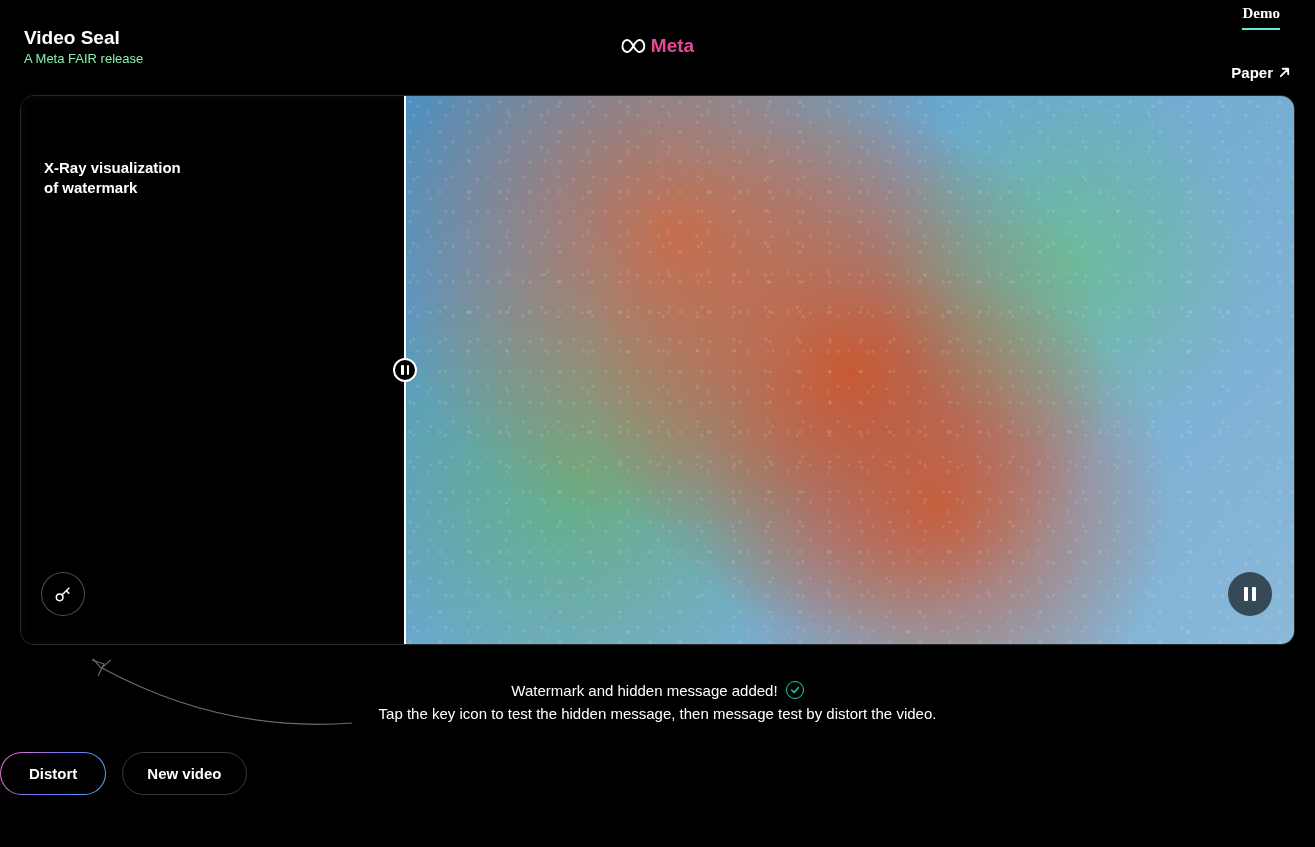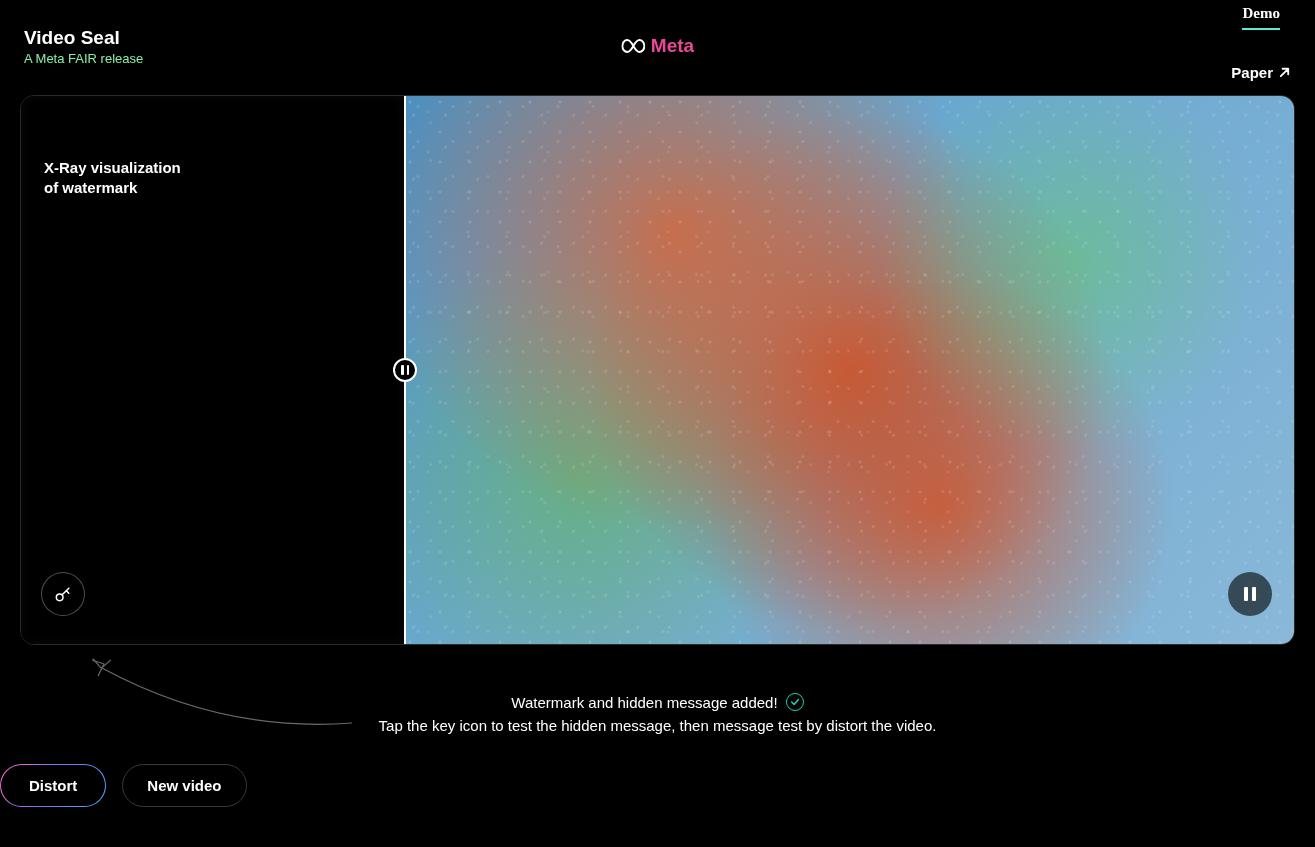--- a/index.html
+++ b/index.html
@@ -250,21 +250,21 @@
     
     .arrow-svg {
       position: absolute;
       left: 82px;
       top: 658px;
       pointer-events: none;
     }
     
     .message-section {
       text-align: center;
-      margin-top: 48px;
+      margin-top: 36px;
     }
     
     .message-line-1 {
       display: flex;
       align-items: center;
       justify-content: center;
       gap: 8px;
       font-size: 15px;
       color: #ffffff;
       margin-bottom: 6px;

